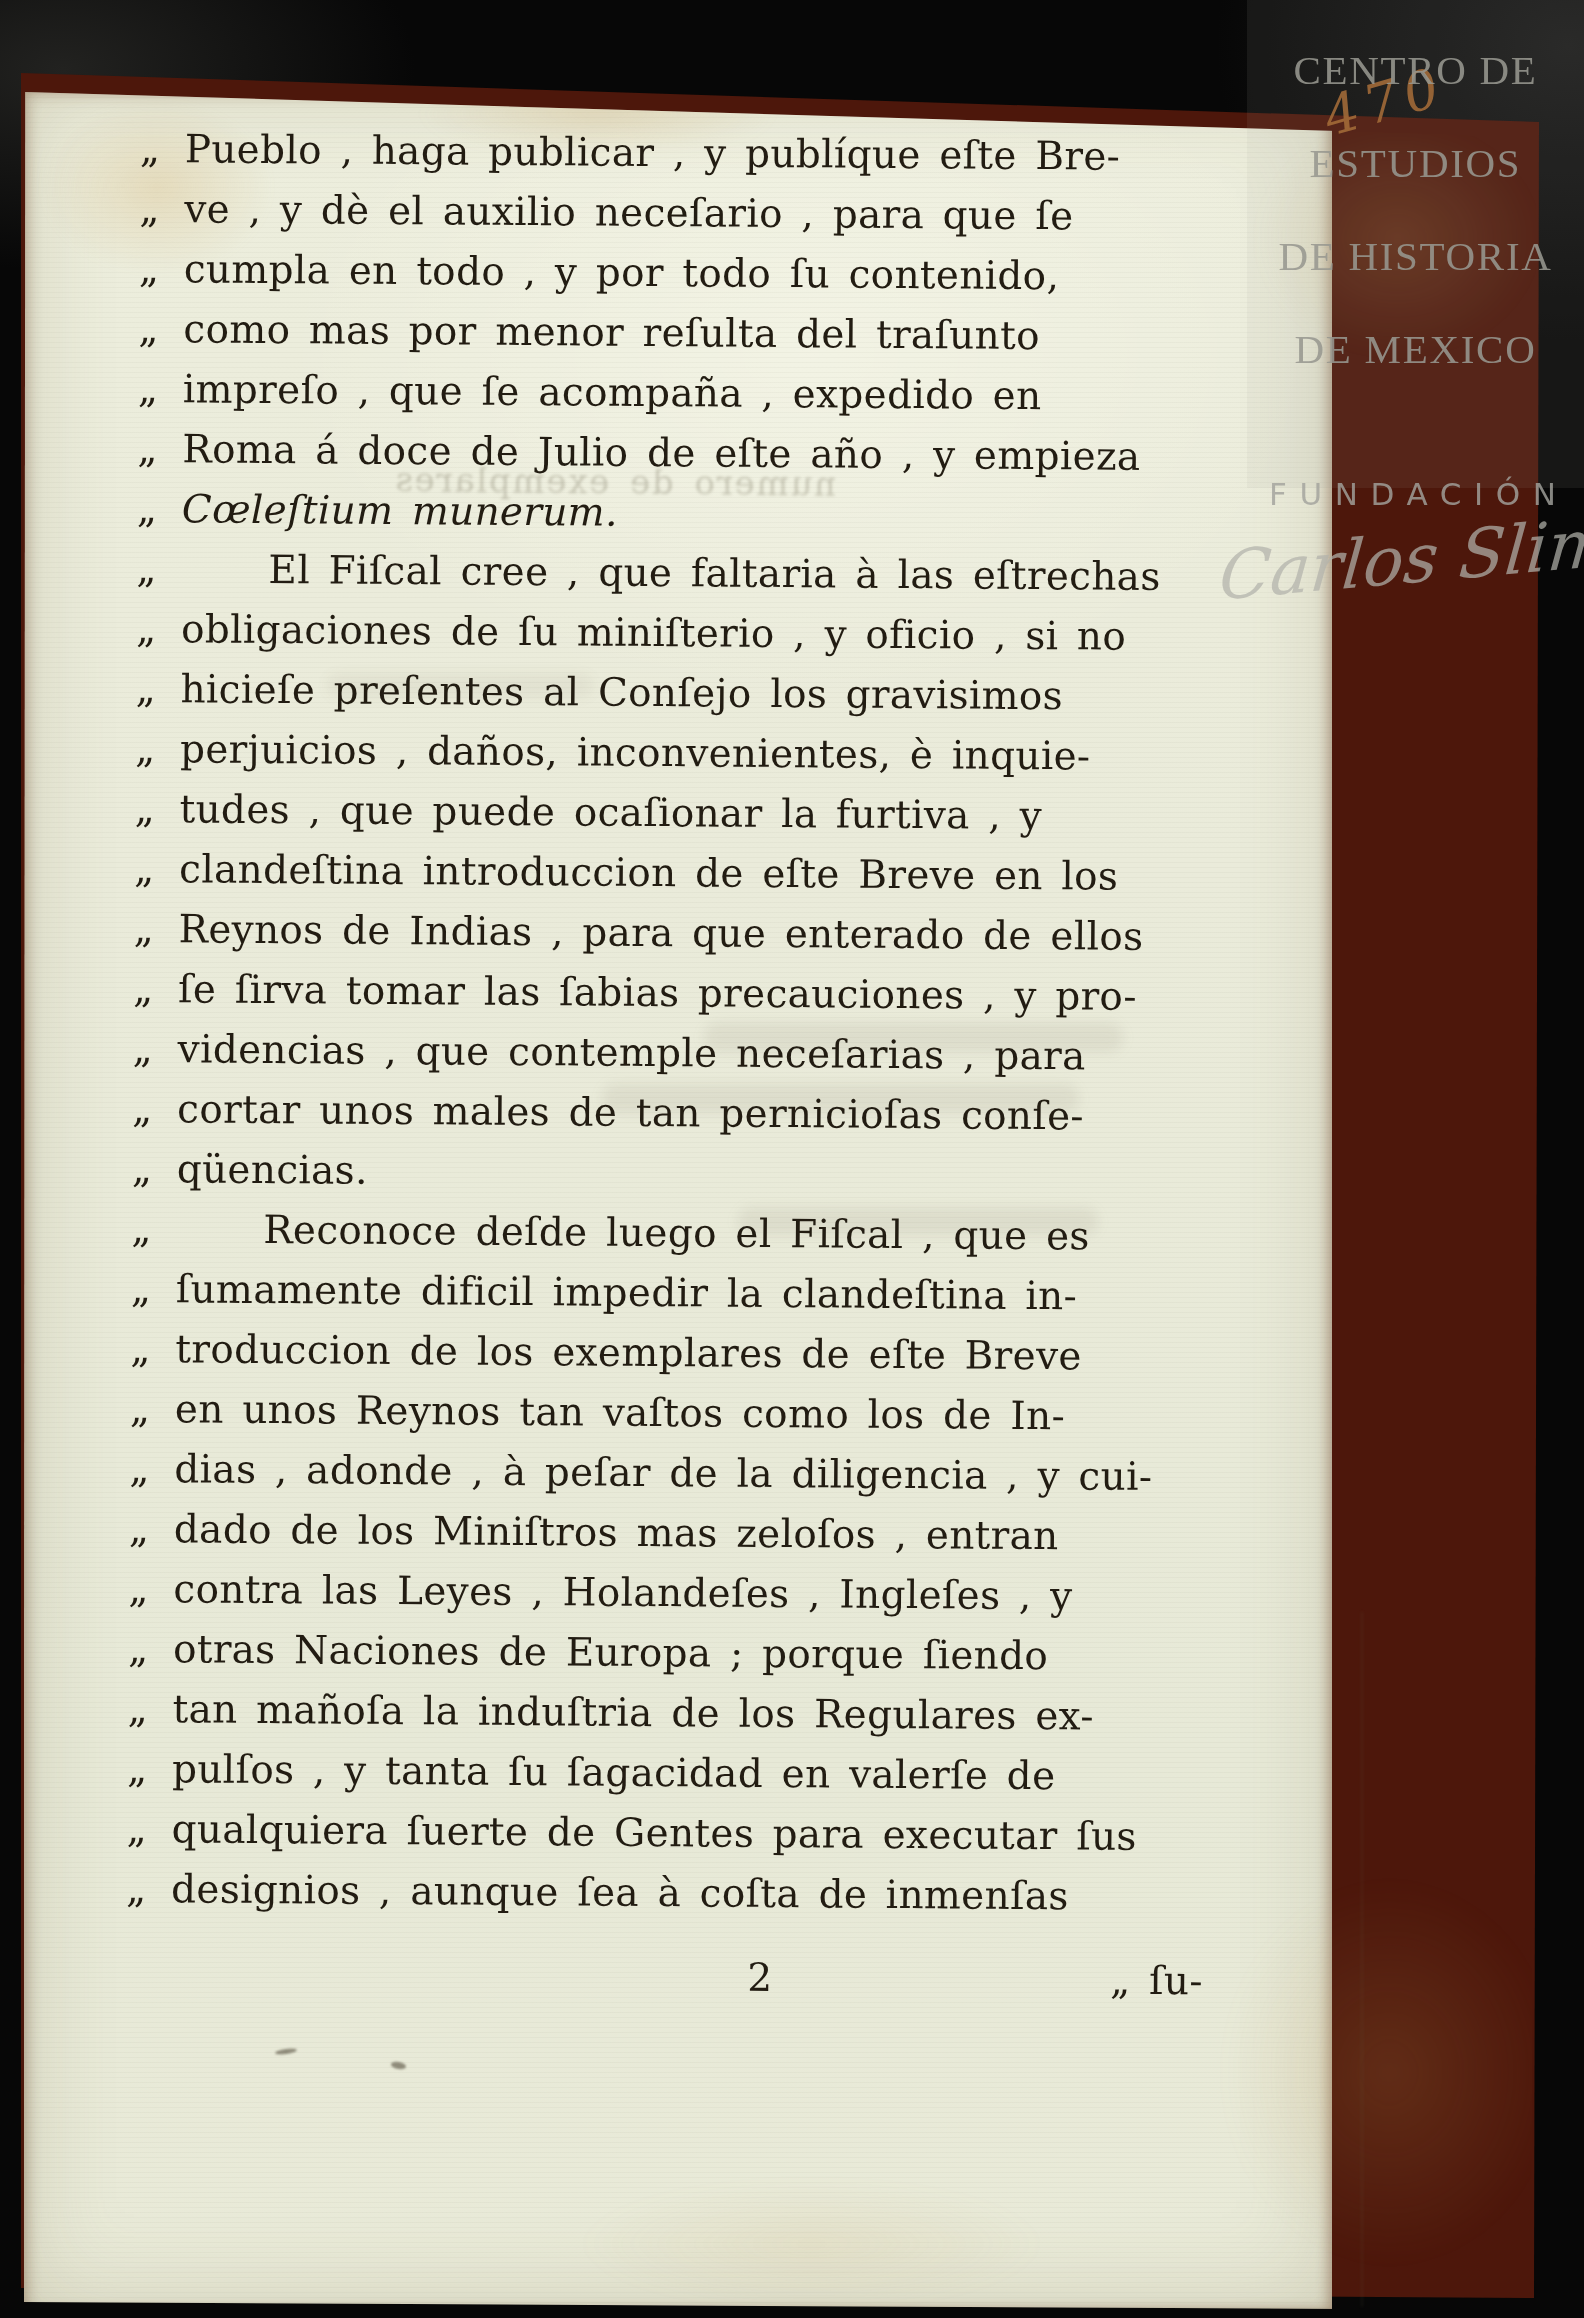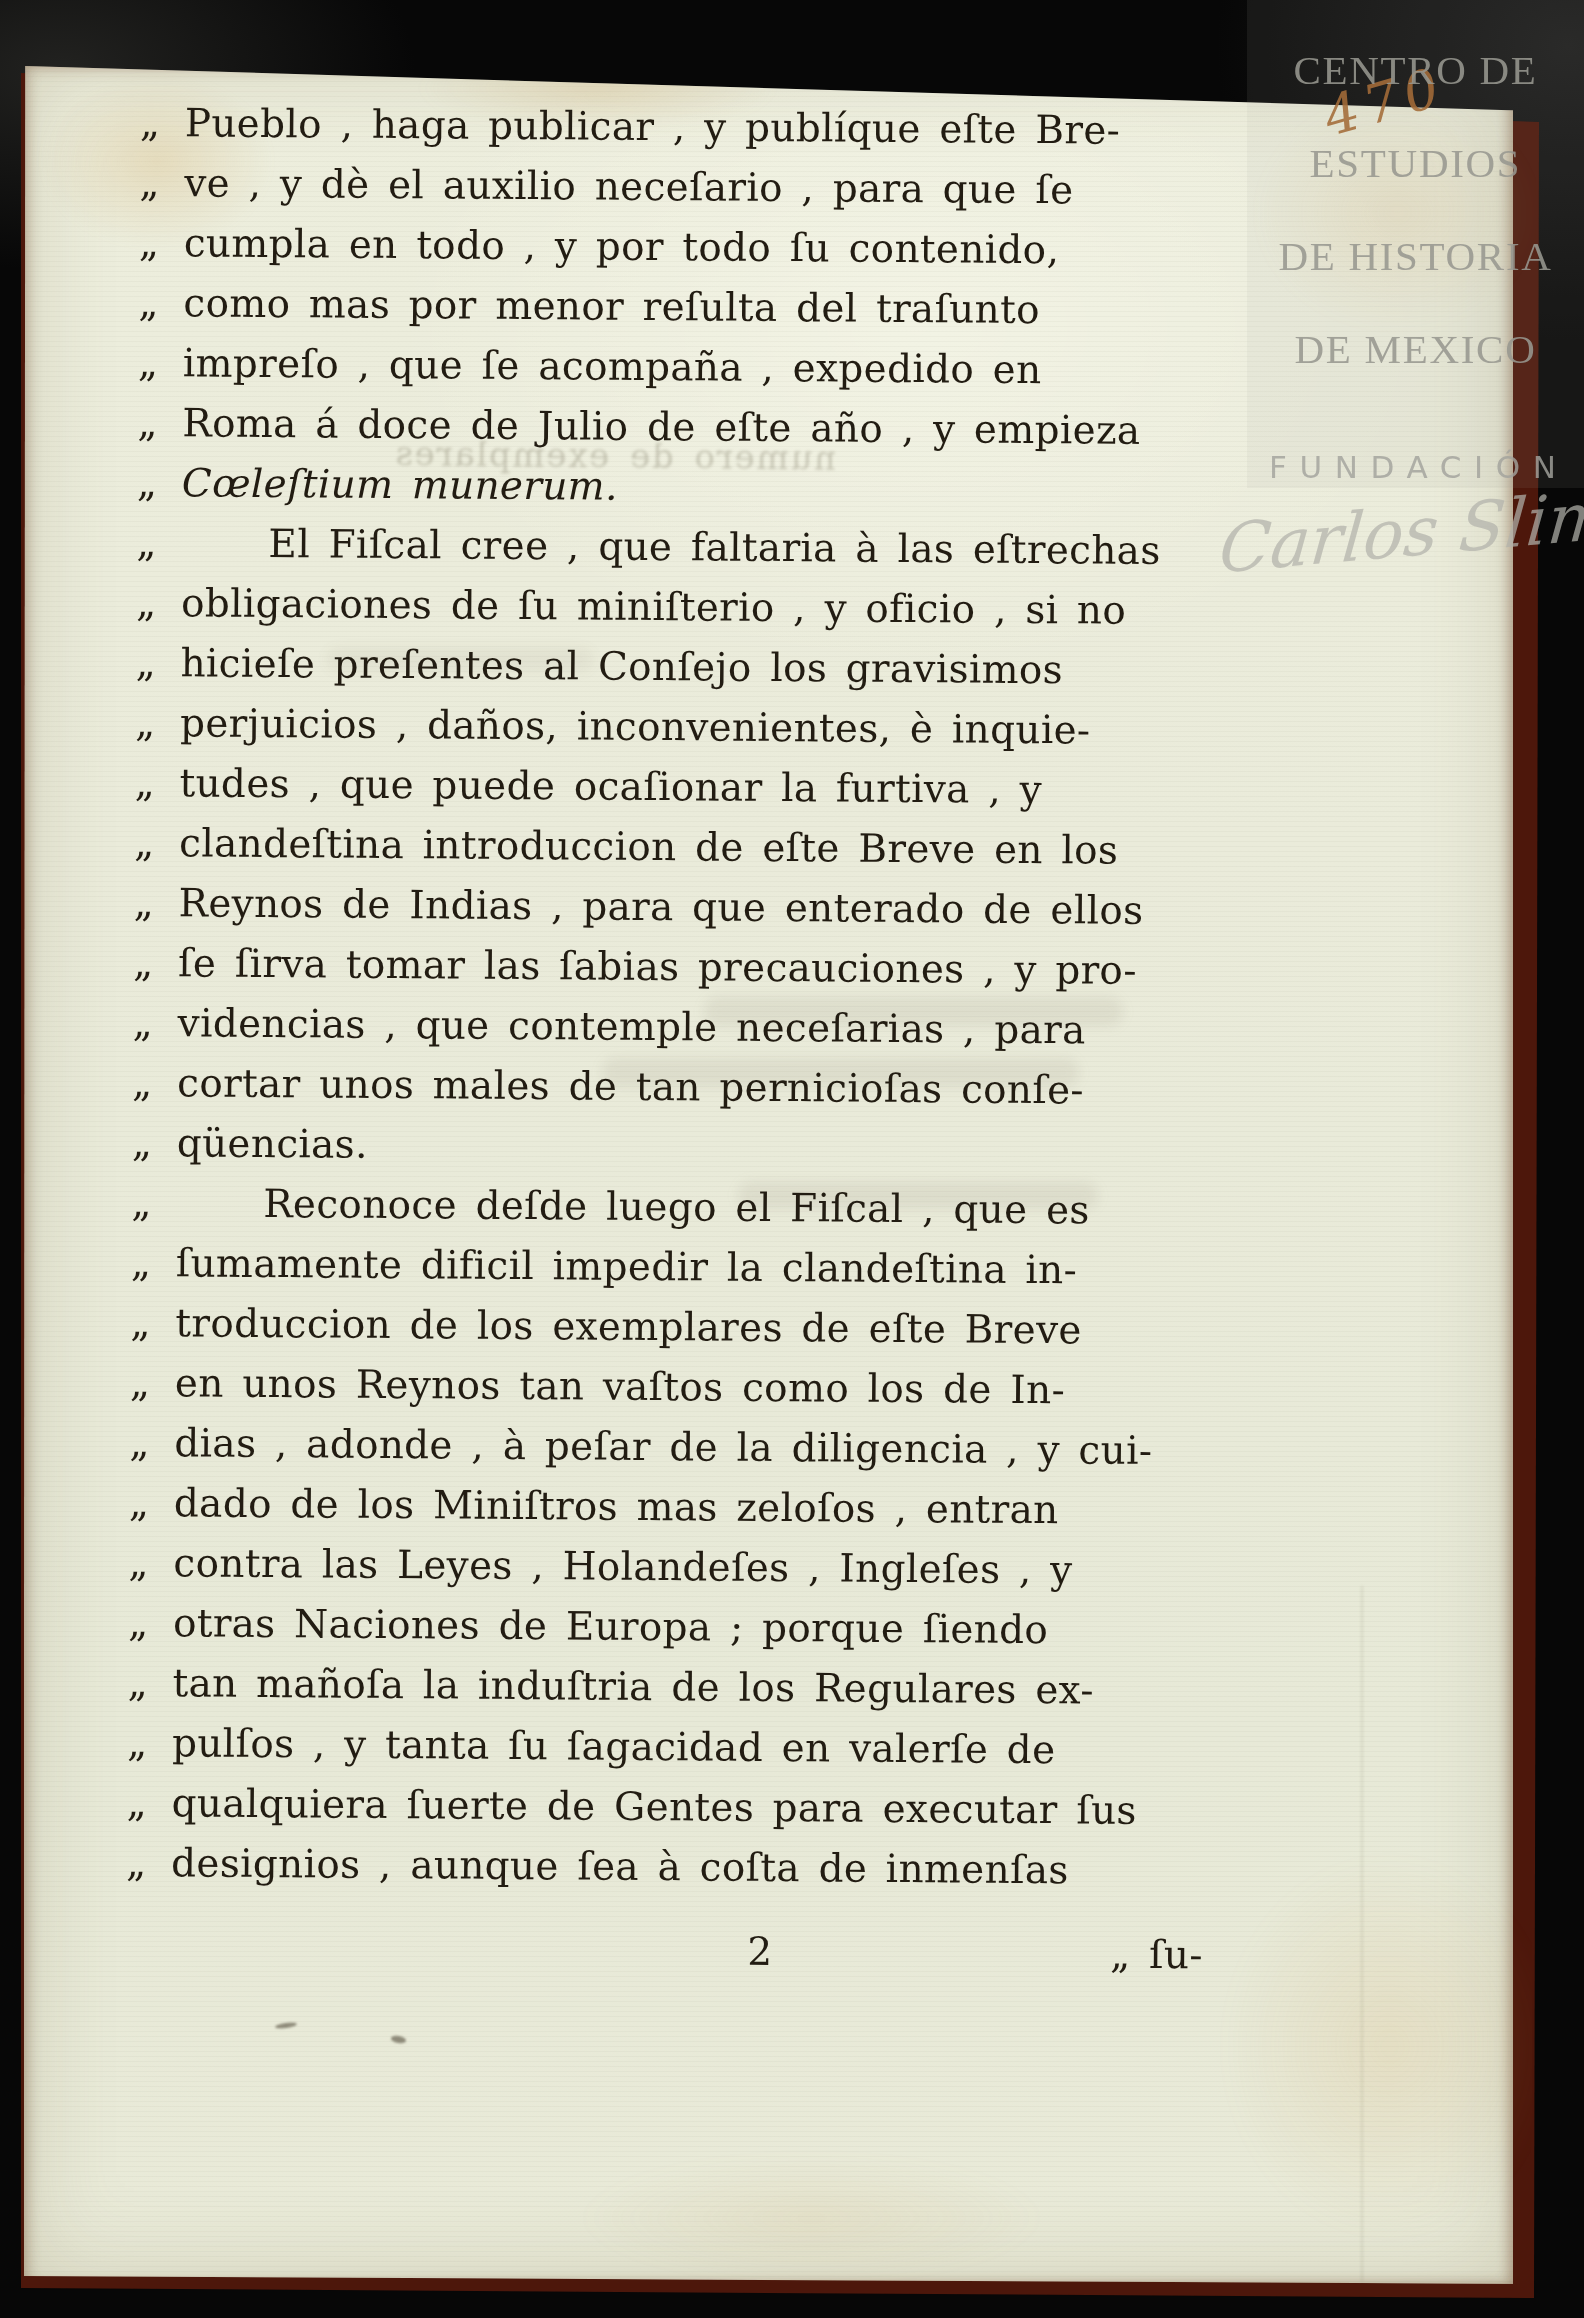--- a/index.html
+++ b/index.html
@@ -15,21 +15,21 @@
       radial-gradient(ellipse 503px 419px at 99% 2%, #1c1c1c 0%, rgba(15,15,15,0) 70%),
       #070707;
   }
   
   .paper-edge{
     position:absolute; left:21px; top:68px; width:1518px; height:2230px;
     background:#4d170b;
     clip-path:polygon(0px 5px, 1518px 54px, 1513px 2230px, 0px 2220px);
   }
   .paper{
-    position:absolute; left:23.5px; top:61px; width:1489px; height:2223px;
+    position:absolute; left:23.5px; top:87px; width:1308px; height:2223px;
     background:
       radial-gradient(ellipse 754px 503px at 60% 12%, rgba(255,255,244,0.35), rgba(255,255,244,0) 70%),
       linear-gradient(180deg, #edeedd 0%, #eaebda 35%, #e7e9d7 75%, #e9ead8 100%);
     clip-path:polygon(1.7px 5px, 1513px 50px, 1508px 2223px, 0px 2215px);
     box-shadow:
       inset 0 0 92px rgba(115,98,58,0.22),
       inset 0 6.7px 15px rgba(105,45,22,0.25),
       inset -5px 0 11.7px rgba(110,60,35,0.22),
       inset 5px 0 13.4px rgba(110,90,55,0.18);
   }
@@ -101,21 +101,21 @@
     font-family:"Liberation Serif","DejaVu Serif",serif;
     font-size:41px; line-height:45px; letter-spacing:1.7px;
     color:rgba(151,151,144,0.88); text-align:center; width:100%;
     white-space:nowrap;
     margin-top:48px;
   }
   .wm-rule{width:100%; height:2.5px; background:rgba(140,140,134,0.85); margin-top:70px;}
   .wm-fund{
     font-family:"DejaVu Sans","Liberation Sans",sans-serif;
     font-size:31px; color:rgba(162,162,156,0.82);
-    letter-spacing:12.6px; margin-top:7px; white-space:nowrap; text-indent:6.7px;
+    letter-spacing:12.6px; margin-top:34px; white-space:nowrap; text-indent:6.7px;
   }
   .wm-sig{
     font-family:"DejaVu Serif","Liberation Serif",serif; font-style:italic;
     font-size:67px; color:rgba(177,177,170,0.72);
     transform:rotate(-5deg) skewX(-10deg); margin-top:8.4px; white-space:nowrap;
   }
   
   .folio{
     position:absolute; left:1323px; top:70px; z-index:5;
     font-family:"DejaVu Serif","Liberation Serif",serif; font-style:italic;

